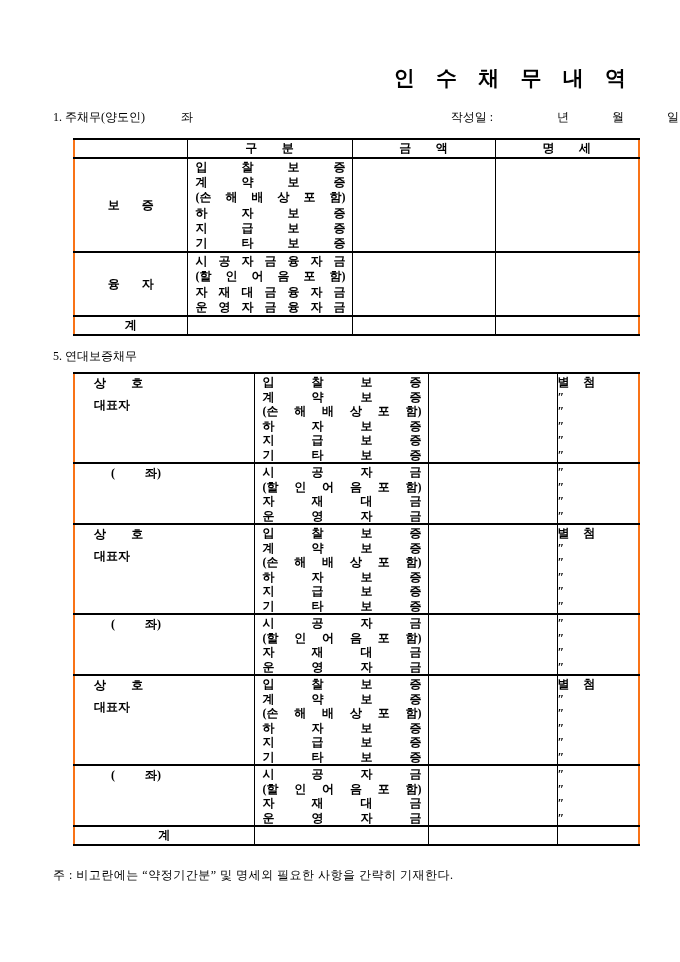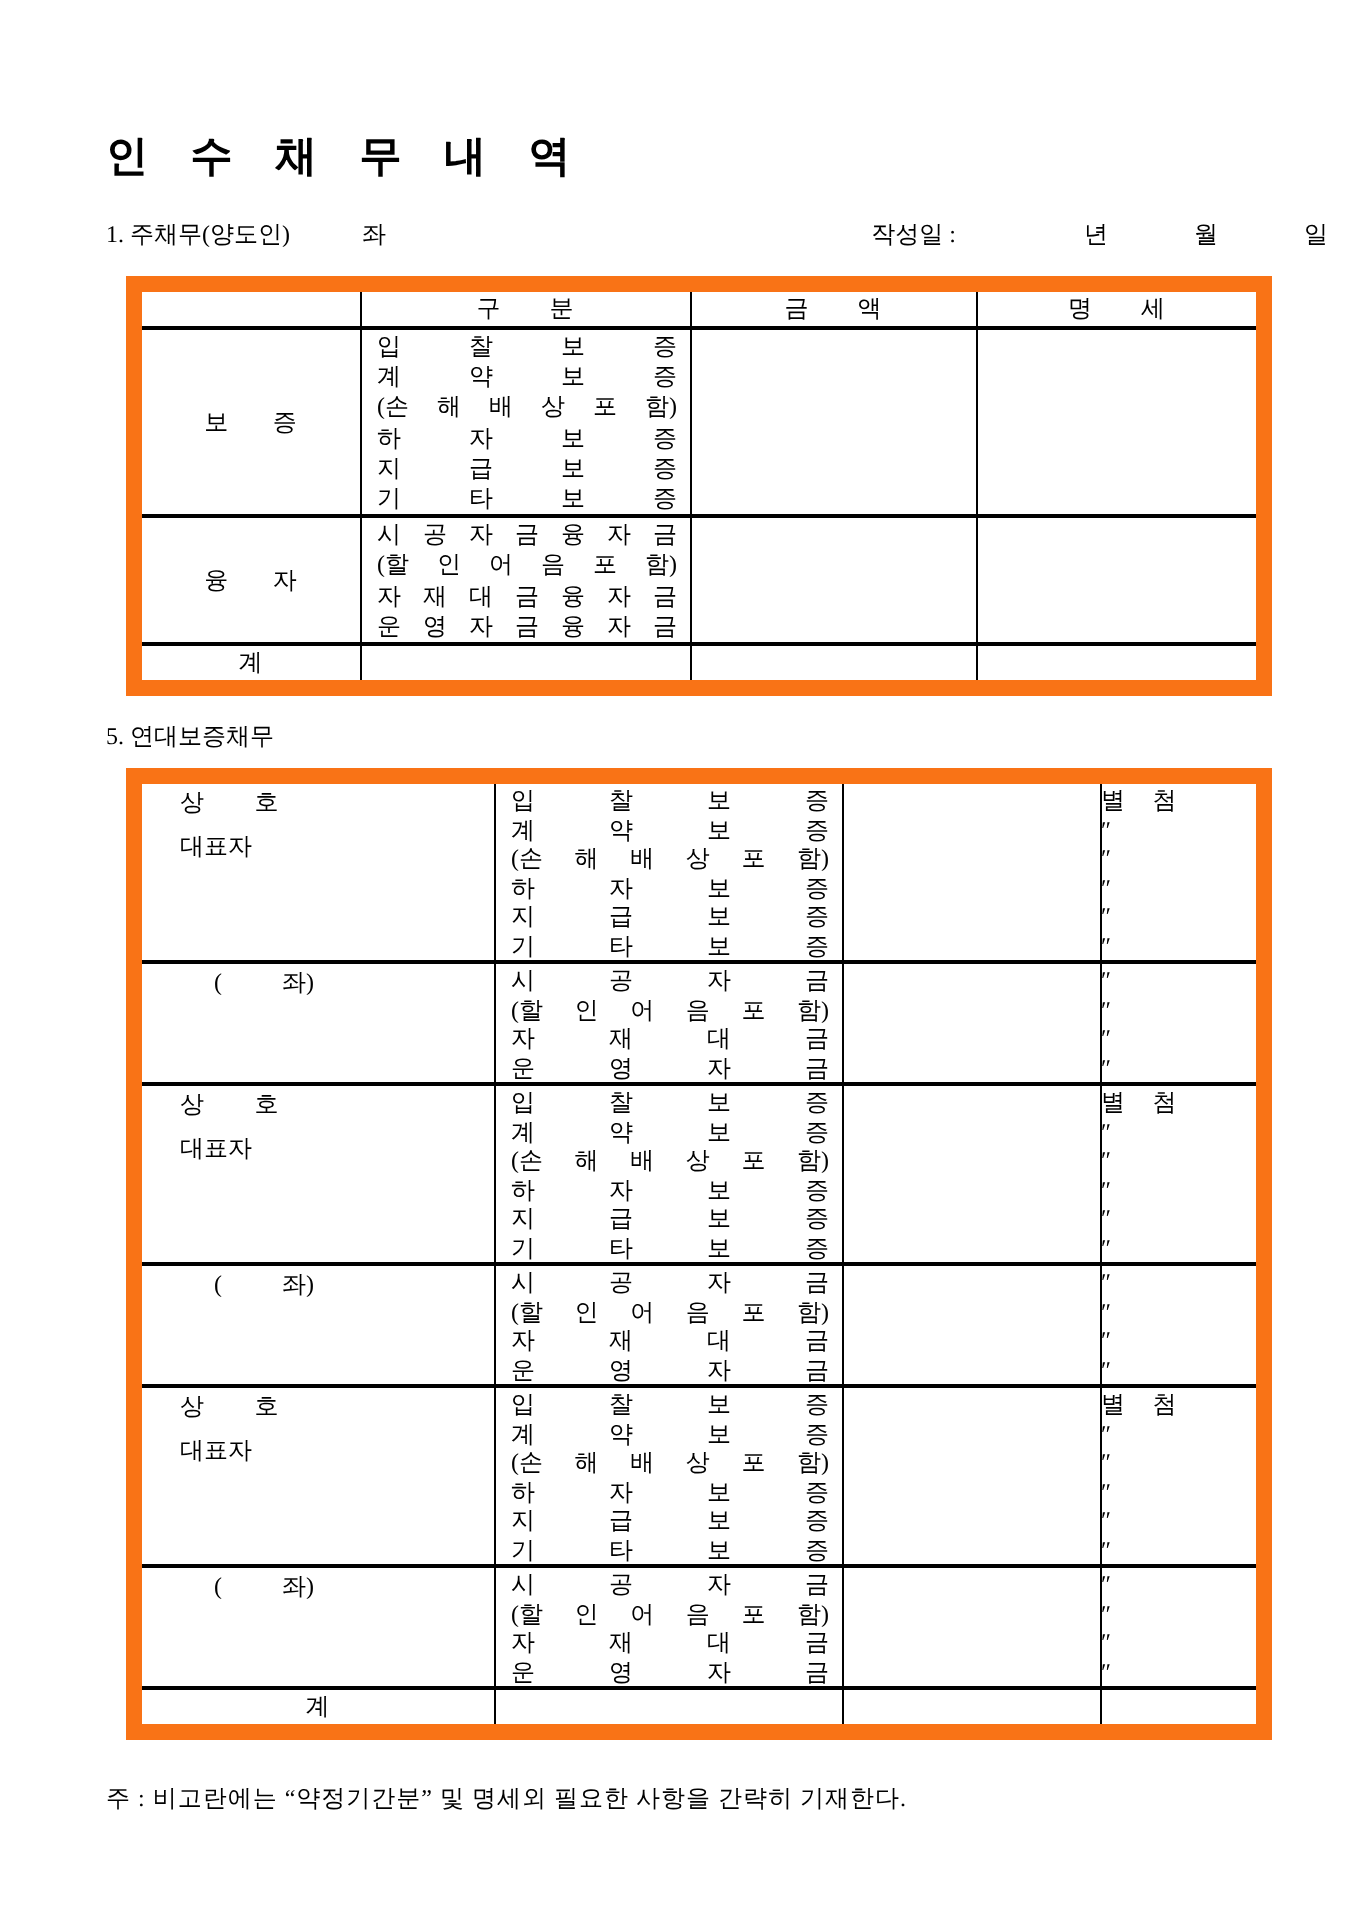--- a/index.html
+++ b/index.html
@@ -9,49 +9,50 @@
     background: #ffffff;
     color: #000;
     font-family: "Liberation Serif", "DejaVu Serif", serif;
     font-size: 12px;
   }
   .page { padding: 0 0 0 53px; width: 680px; }
 
   
   .title {
     margin: 64px 53px 0 0;
-    text-align: left;
+    text-align: right;
     font-size: 21px;
     font-weight: bold;
     word-spacing: 14px;
     letter-spacing: 1px;
     white-space: nowrap;
   }
 
   
   .meta {
     margin-top: 17px;
-    padding-right: 16px;
+    padding-right: 1px;
     display: flex;
     align-items: flex-start;
     white-space: pre;
   }
   .meta .jwa { margin-left: 36px; }
   .meta .right { margin-left: auto; display: flex; align-items: baseline; gap: 27px; }
   .meta .unit-y { margin-left: 37px; }
   .meta .unit-m { margin-left: 16px; }
   .meta .unit-d { margin-left: 16px; }
 
   
   table {
     border-collapse: collapse;
     table-layout: fixed;
-    margin-left: 10px;
+    margin-left: 20px;
     width: 565px;
-    border: 8px solid #f97316;
+    border: 2px solid #f97316;
+    font-weight: bold;
   }
   td {
     border-left: 1px solid #000;
     border-right: 1px solid #000;
     border-top: 2px solid #000;
     border-bottom: 2px solid #000;
     padding: 0;
     vertical-align: top;
     overflow: hidden;
   }

